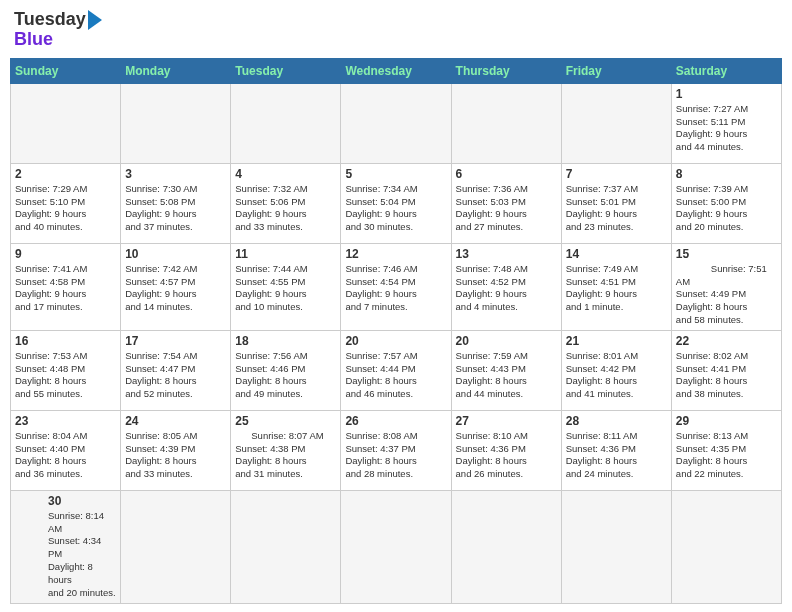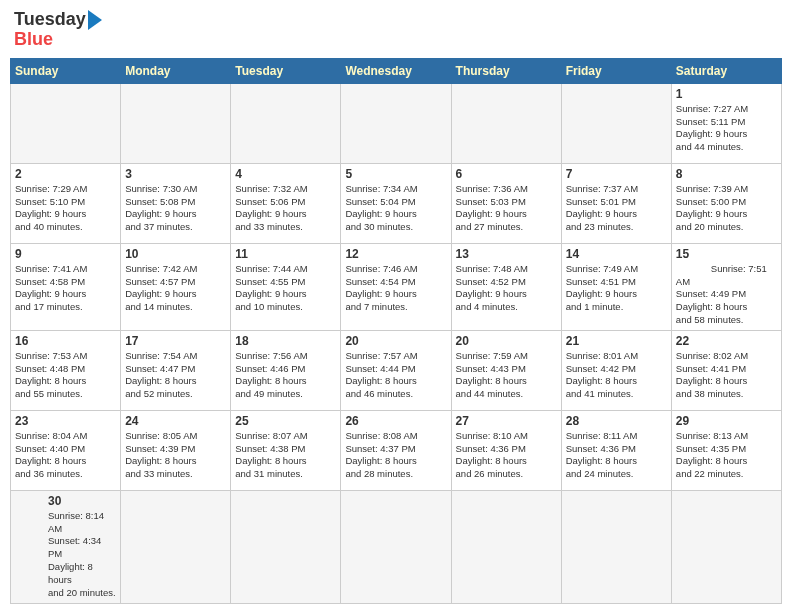--- a/index.html
+++ b/index.html
@@ -21,21 +21,21 @@
       display: flex;
       flex-direction: column;
       align-items: flex-start;
     }
     .logo-text {
       font-size: 18px;
       font-weight: bold;
       color: #333;
       line-height: 1.1;
     }
-    .logo-blue { color: #ef4444; }
+    .logo-blue { color: #6d28d9; }
     .logo-triangle {
       width: 0;
       height: 0;
       border-left: 14px solid #1a7abf;
       border-top: 10px solid transparent;
       border-bottom: 10px solid transparent;
       display: inline-block;
       margin-left: 2px;
       vertical-align: middle;
     }
@@ -55,21 +55,21 @@
       font-size: 14px;
       color: #555;
     }
     table {
       width: 100%;
       border-collapse: collapse;
       table-layout: fixed;
     }
     thead tr th {
       background-color: #2e6da4;
-      color: #fef9c3;
+      color: #86efac;
       font-size: 12px;
       font-weight: bold;
       padding: 5px 4px;
       border: 1px solid #2e6da4;
       text-align: left;
     }
     tbody tr td {
       border: 1px solid #ccc;
       vertical-align: top;
       padding: 3px 4px;
@@ -234,21 +234,21 @@
       </tr>
       <tr>
         <td><span class="day-num">23</span><span class="day-info" style="white-space: pre-line;">Sunrise: 8:04 AM
 Sunset: 4:40 PM
 Daylight: 8 hours
 and 36 minutes.</span></td>
         <td><span class="day-num">24</span><span class="day-info" style="white-space: pre-line;">Sunrise: 8:05 AM
 Sunset: 4:39 PM
 Daylight: 8 hours
 and 33 minutes.</span></td>
-        <td><span class="day-num">25</span><span class="day-info" style="white-space: pre-line;">Sunrise: 8:07 AM
+        <td><span class="day-num">25</span><span class="day-info" style="white-space: pre-line; margin-left: 16px;">Sunrise: 8:07 AM
 Sunset: 4:38 PM
 Daylight: 8 hours
 and 31 minutes.</span></td>
         <td><span class="day-num">26</span><span class="day-info" style="white-space: pre-line;">Sunrise: 8:08 AM
 Sunset: 4:37 PM
 Daylight: 8 hours
 and 28 minutes.</span></td>
         <td><span class="day-num">27</span><span class="day-info" style="white-space: pre-line;">Sunrise: 8:10 AM
 Sunset: 4:36 PM
 Daylight: 8 hours

